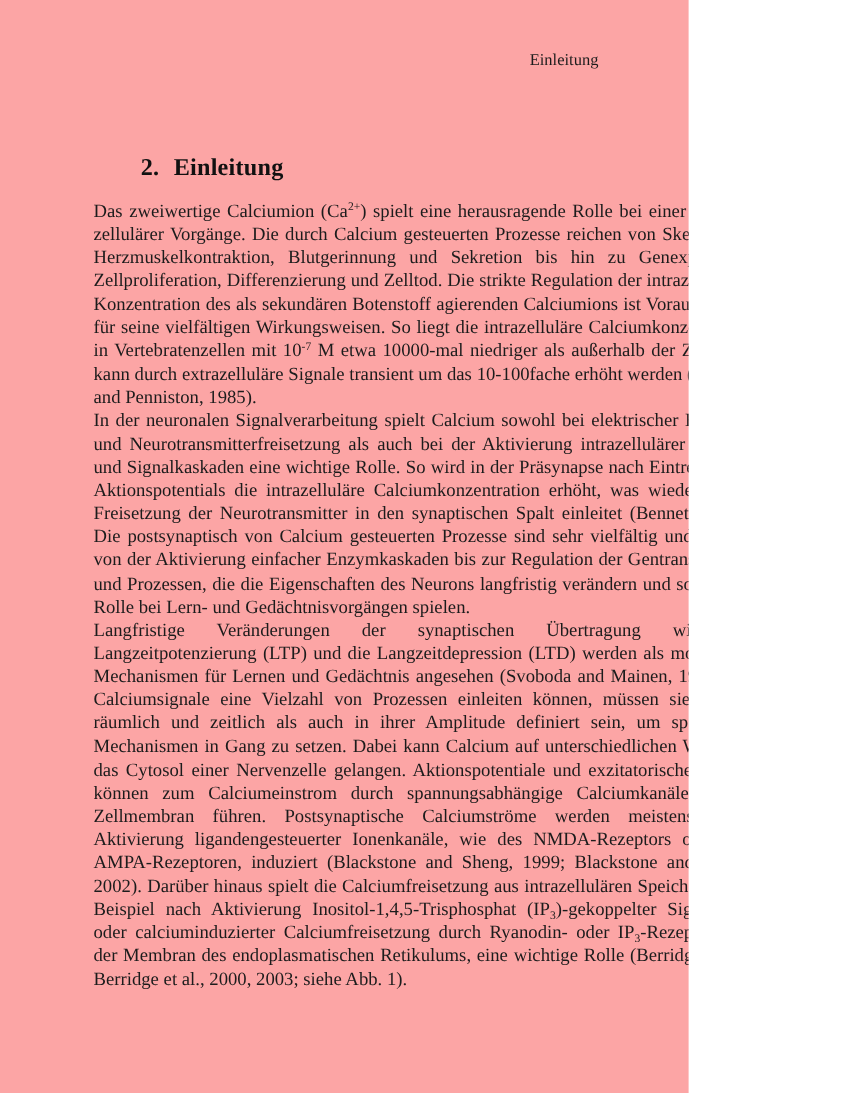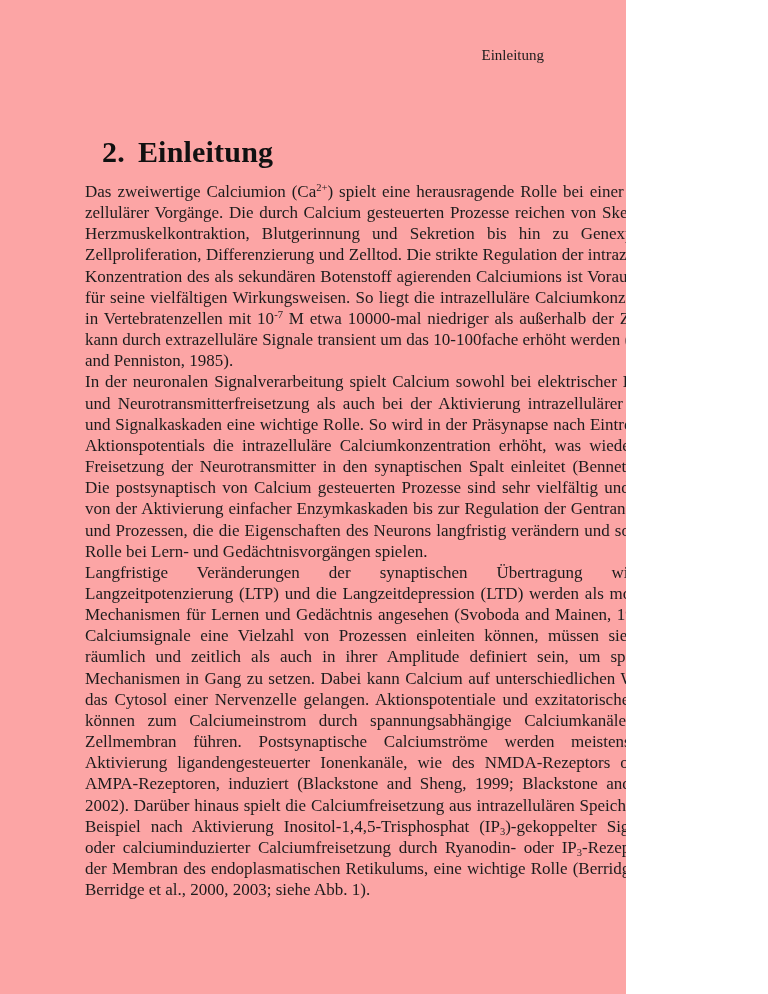--- a/index.html
+++ b/index.html
@@ -20,23 +20,23 @@
     position: absolute;
     top: 46px;
     right: 82px;
     font-size: 15px;
     line-height: 18px;
     color: #1c1c1c;
   }
   .section-heading {
     position: absolute;
     top: 139px;
-    left: 102px;
+    left: 128px;
     margin: 0;
-    font-size: 30px;
+    font-size: 22px;
     font-weight: bold;
     line-height: 26px;
     color: #111111;
     letter-spacing: 0.2px;
   }
   .section-heading .section-number {
     margin-right: 13px;
   }
   .body-text {
     position: absolute;

